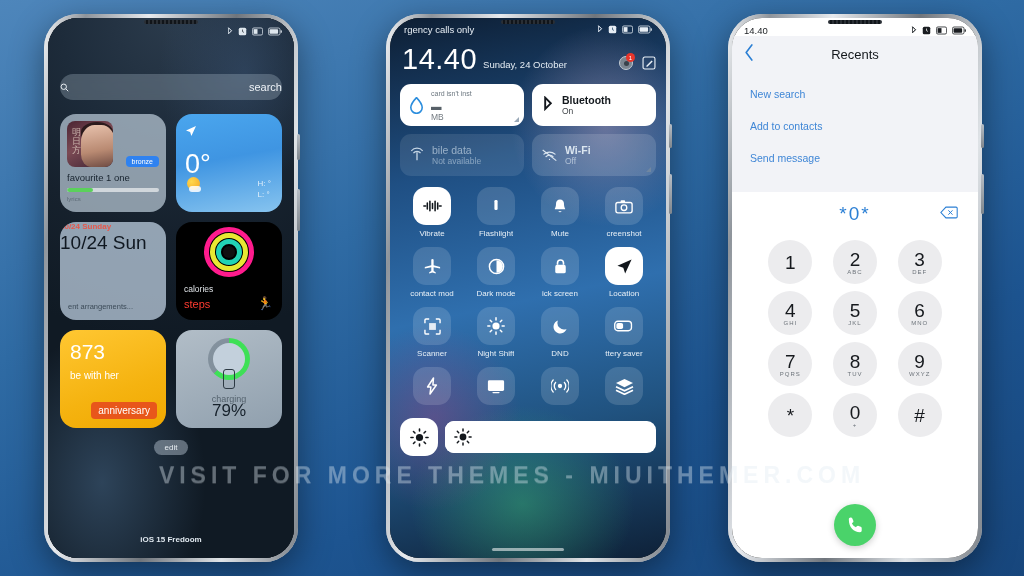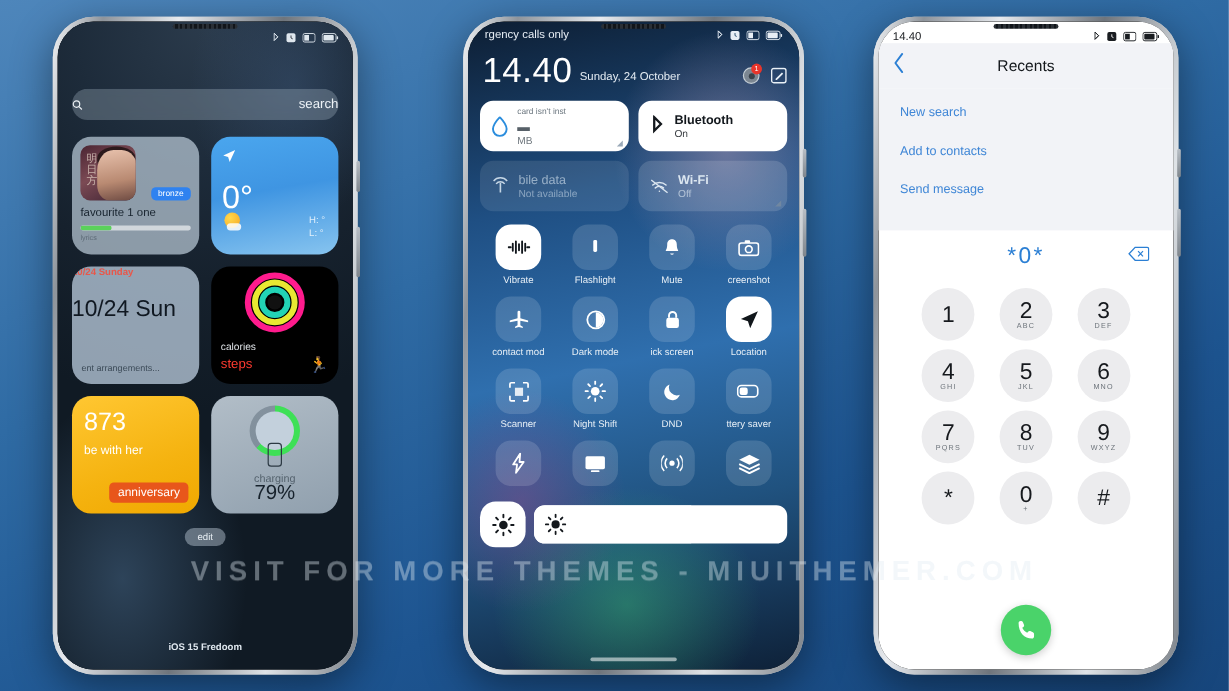--- a/index.html
+++ b/index.html
@@ -84,21 +84,21 @@
   .w-wx{background:linear-gradient(170deg,#4aa6ee 0%,#3f95e2 45%,#87c4ef 100%);padding:9px;color:#fff;}
   .wx-temp{font-size:27px;font-weight:300;line-height:27px;margin-top:10px;}
   .wx-sun{position:absolute;left:11px;bottom:22px;width:13px;height:13px;border-radius:50%;
           background:radial-gradient(circle at 35% 35%,#ffd84d,#f5a623);}
   .wx-sun::after{content:"";position:absolute;left:2px;bottom:-2px;width:12px;height:6px;border-radius:6px;background:rgba(255,255,255,.85);}
   .wx-hl{position:absolute;right:11px;bottom:12px;text-align:left;font-size:8px;line-height:11px;color:rgba(255,255,255,.8);}
 
   
   .w-cal{background:rgba(196,214,231,.72);padding:0;}
   .cal-red{font-size:8px;color:#e8574a;font-weight:bold;}
-  .cal-big{font-size:19px;color:#101821;margin-top:16px;white-space:nowrap;}
+  .cal-big{font-size:19px;color:#101821;margin-top:1px;white-space:nowrap;}
   .cal-note{position:absolute;left:8px;bottom:9px;font-size:7.5px;color:#3c4b58;}
 
   
   .w-fit{background:#000;padding:8px;}
   .rings{position:absolute;left:50%;top:5px;transform:translateX(-50%);width:50px;height:50px;}
   .ring{position:absolute;border-radius:50%;}
   .r1{inset:0;border:5px solid #ff1b8d;}
   .r2{inset:6px;border:5px solid #e8e832;}
   .r3{inset:12px;border:5px solid #22d3b5;}
   .r4{inset:19px;background:#111;}

